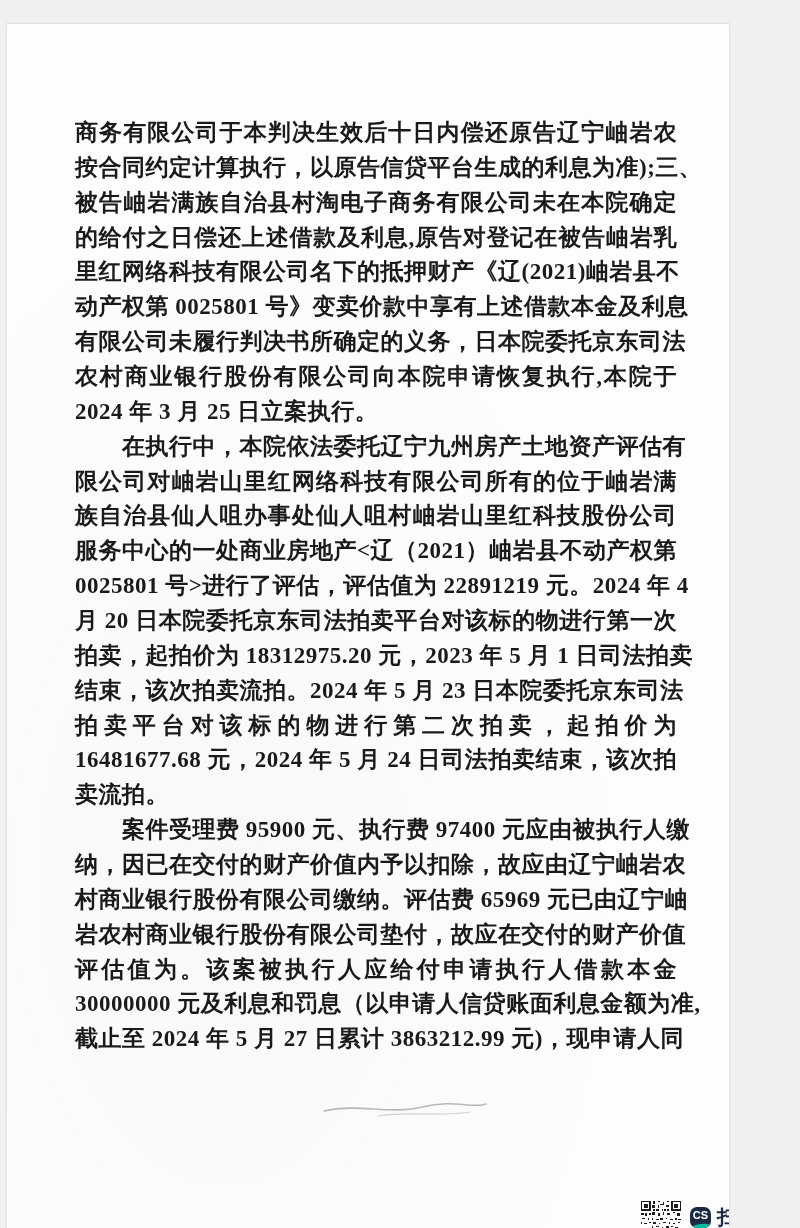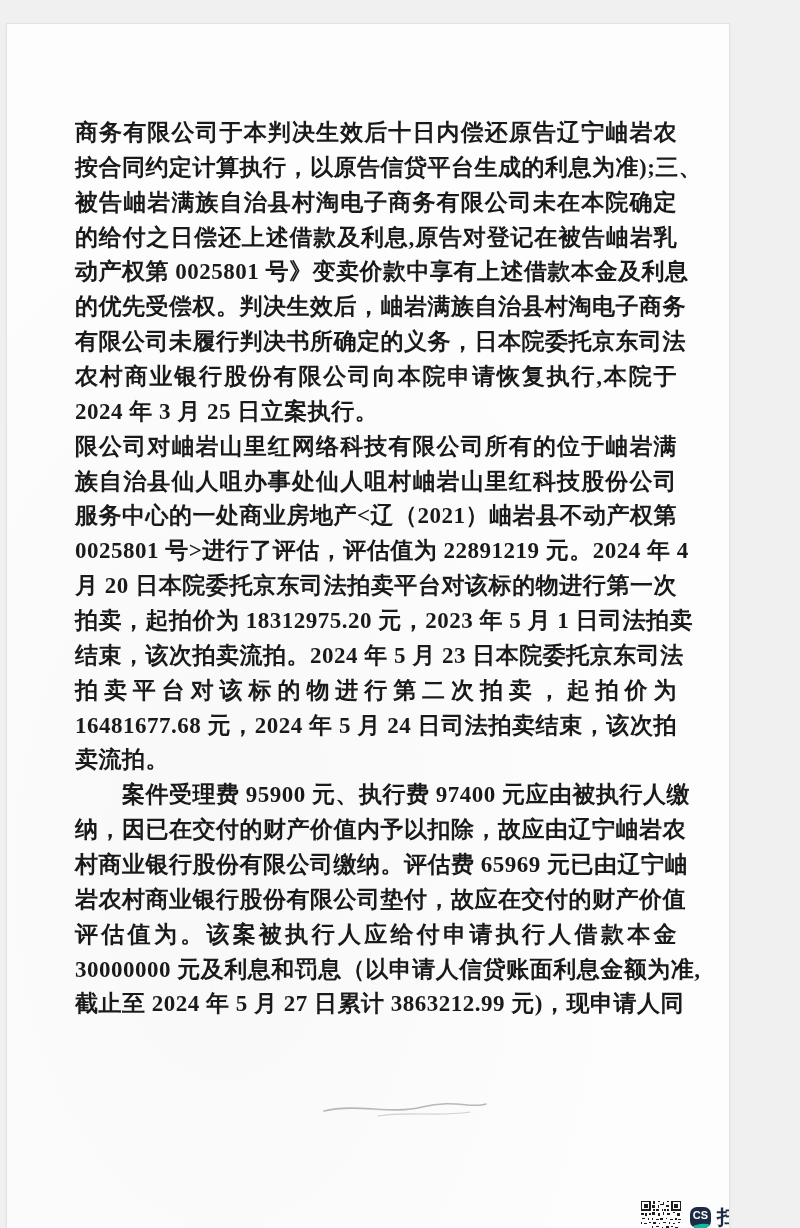--- a/index.html
+++ b/index.html
@@ -103,25 +103,26 @@
 <body>
 
 <div class="canvas">
   <div class="paper">
 
     <div class="doc-text">
         <div class="doc-line">商务有限公司于本判决生效后十日内偿还原告辽宁岫岩农</div>
         <div class="doc-line">按合同约定计算执行，以原告信贷平台生成的利息为准);三、</div>
         <div class="doc-line">被告岫岩满族自治县村淘电子商务有限公司未在本院确定</div>
         <div class="doc-line">的给付之日偿还上述借款及利息,原告对登记在被告岫岩乳</div>
+        <div class="doc-line">里红网络科技有限公司名下的抵押财产《辽(2021)岫岩县不</div>
         <div class="doc-line">动产权第 0025801 号》变卖价款中享有上述借款本金及利息</div>
-        <div class="doc-line">的优先受偿权。判决生效后，岫岩满族自治县村淘电子商务</div>
         <div class="doc-line">有限公司未履行判决书所确定的义务，日本院委托京东司法</div>
         <div class="doc-line">农村商业银行股份有限公司向本院申请恢复执行,本院于</div>
         <div class="doc-line para-end">2024 年 3 月 25 日立案执行。</div>
+        <div class="doc-line indent">在执行中，本院依法委托辽宁九州房产土地资产评估有</div>
         <div class="doc-line">限公司对岫岩山里红网络科技有限公司所有的位于岫岩满</div>
         <div class="doc-line">族自治县仙人咀办事处仙人咀村岫岩山里红科技股份公司</div>
         <div class="doc-line">服务中心的一处商业房地产&lt;辽（2021）岫岩县不动产权第</div>
         <div class="doc-line">0025801 号&gt;进行了评估，评估值为 22891219 元。2024 年 4</div>
         <div class="doc-line">月 20 日本院委托京东司法拍卖平台对该标的物进行第一次</div>
         <div class="doc-line">拍卖，起拍价为 18312975.20 元，2023 年 5 月 1 日司法拍卖</div>
         <div class="doc-line">结束，该次拍卖流拍。2024 年 5 月 23 日本院委托京东司法</div>
         <div class="doc-line">拍卖平台对该标的物进行第二次拍卖，起拍价为</div>
         <div class="doc-line">16481677.68 元，2024 年 5 月 24 日司法拍卖结束，该次拍</div>
         <div class="doc-line para-end">卖流拍。</div>

